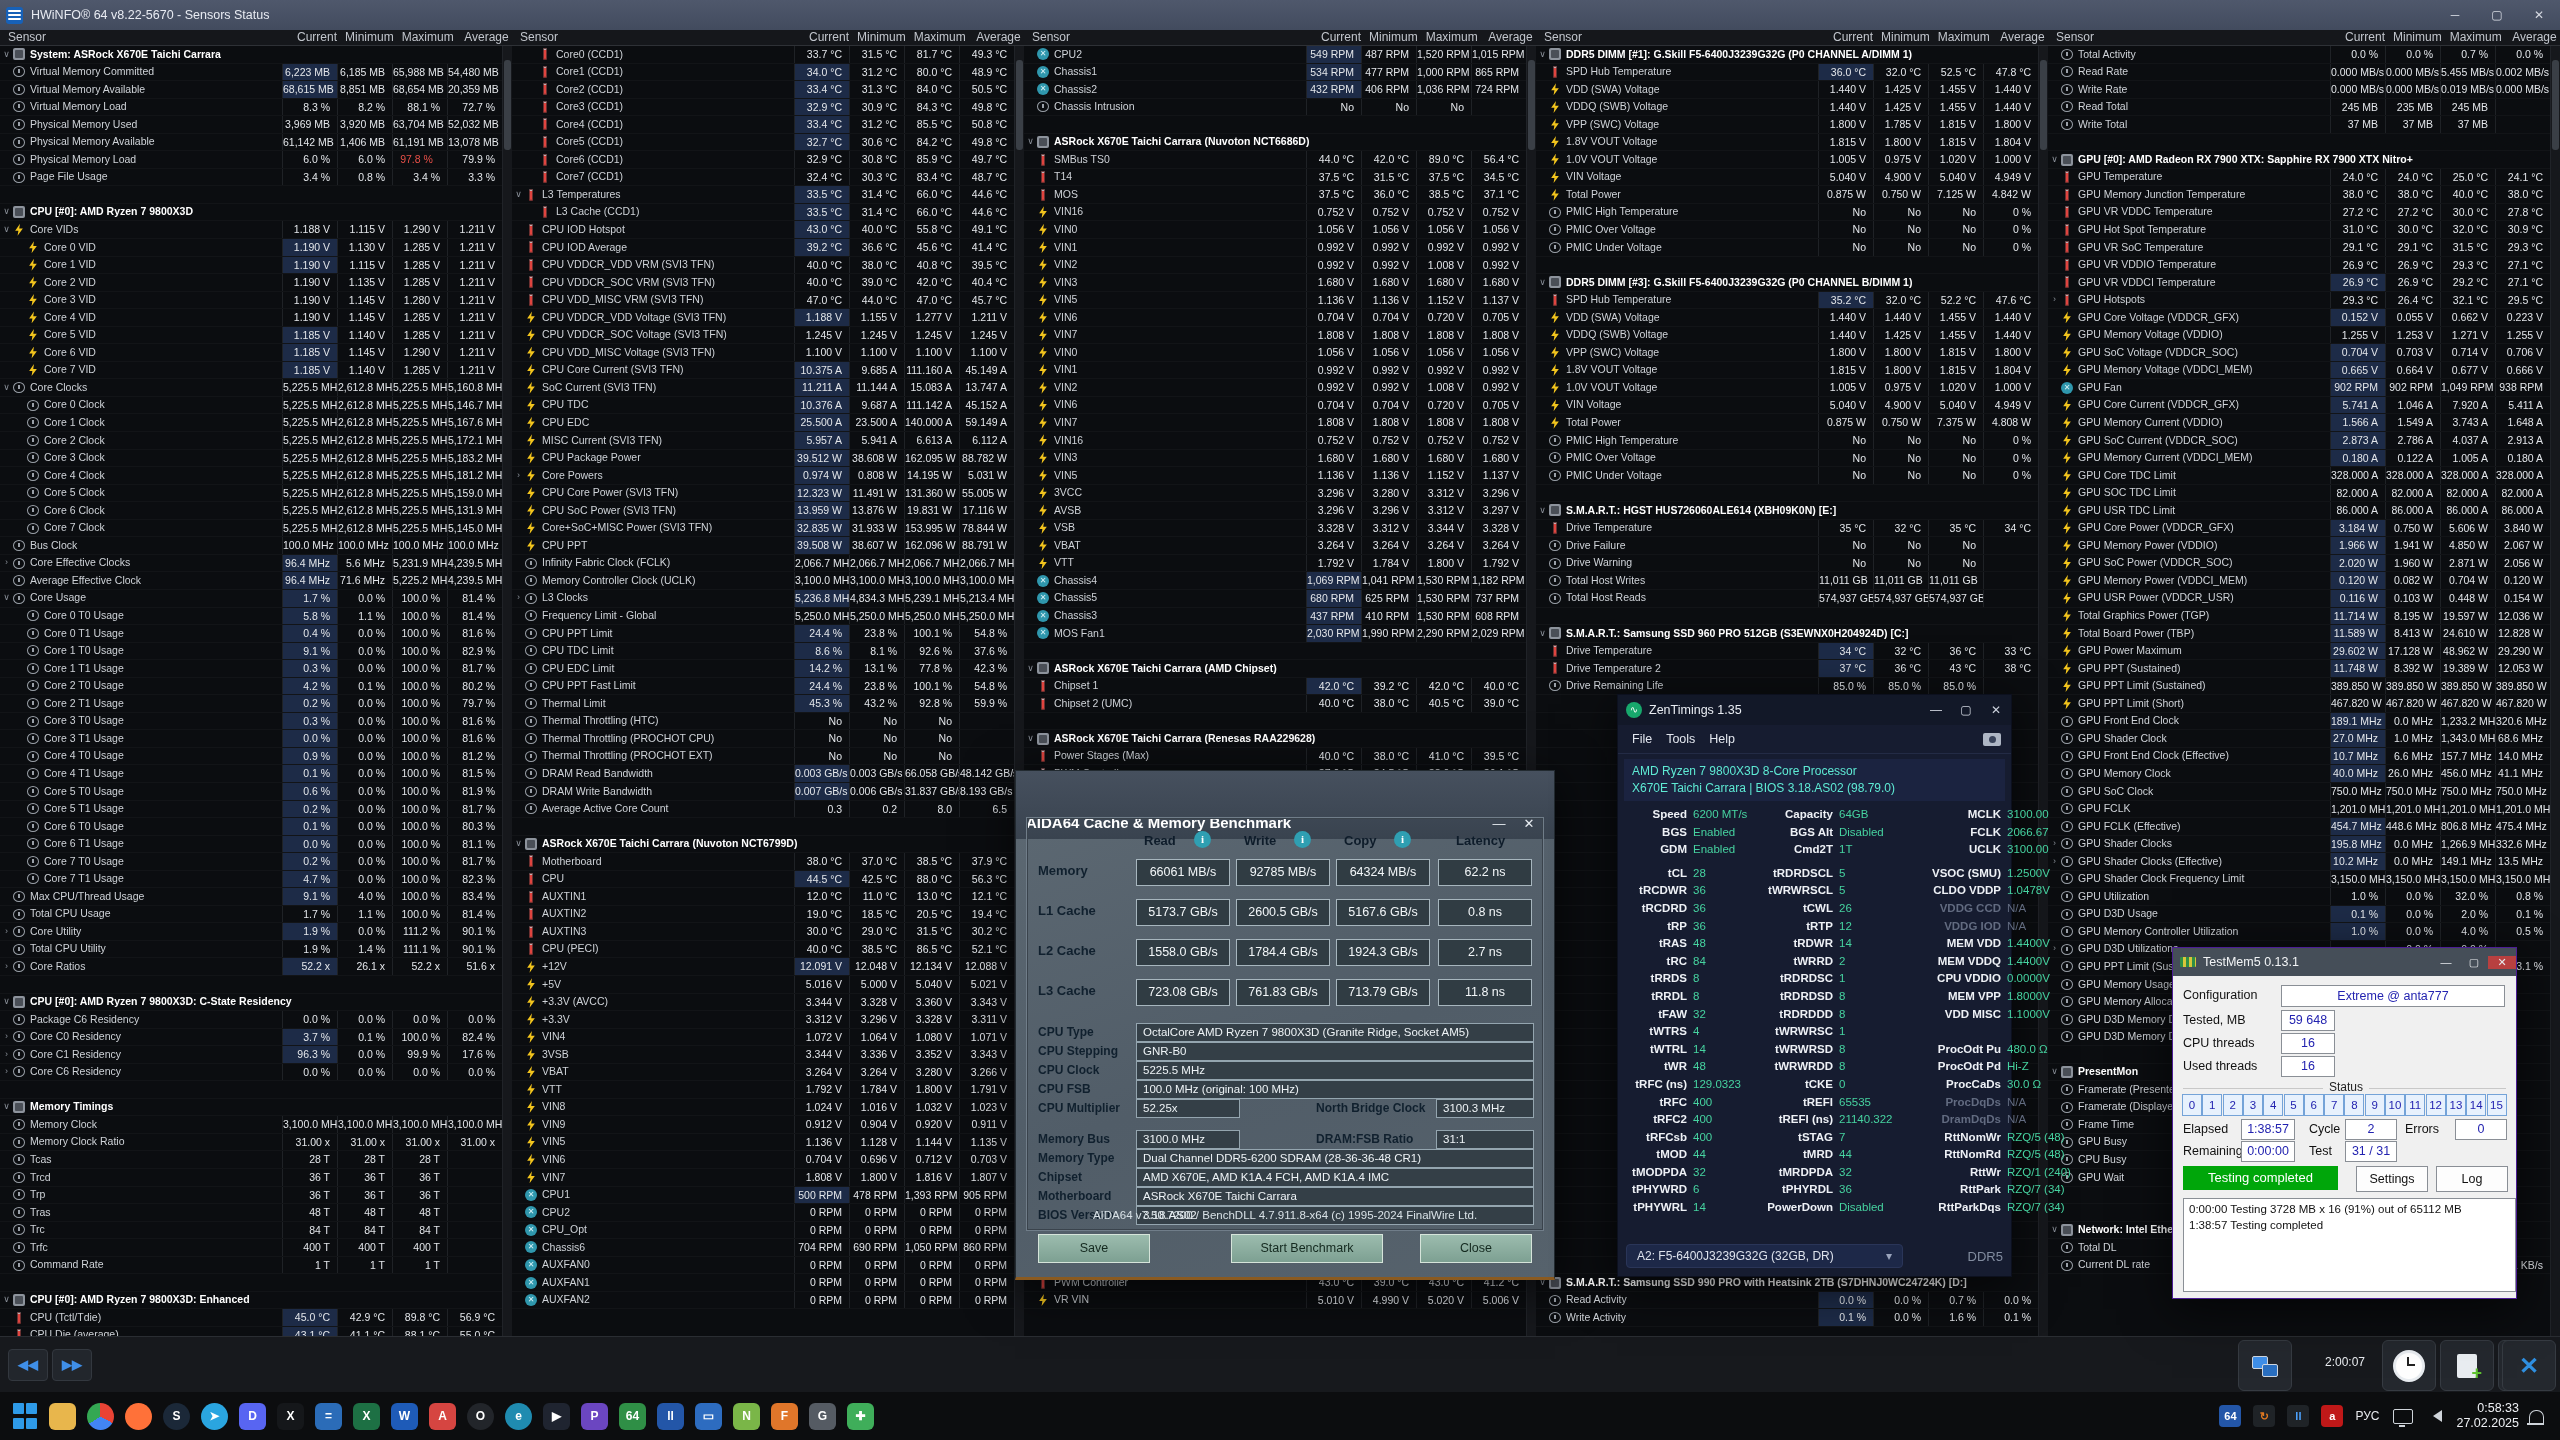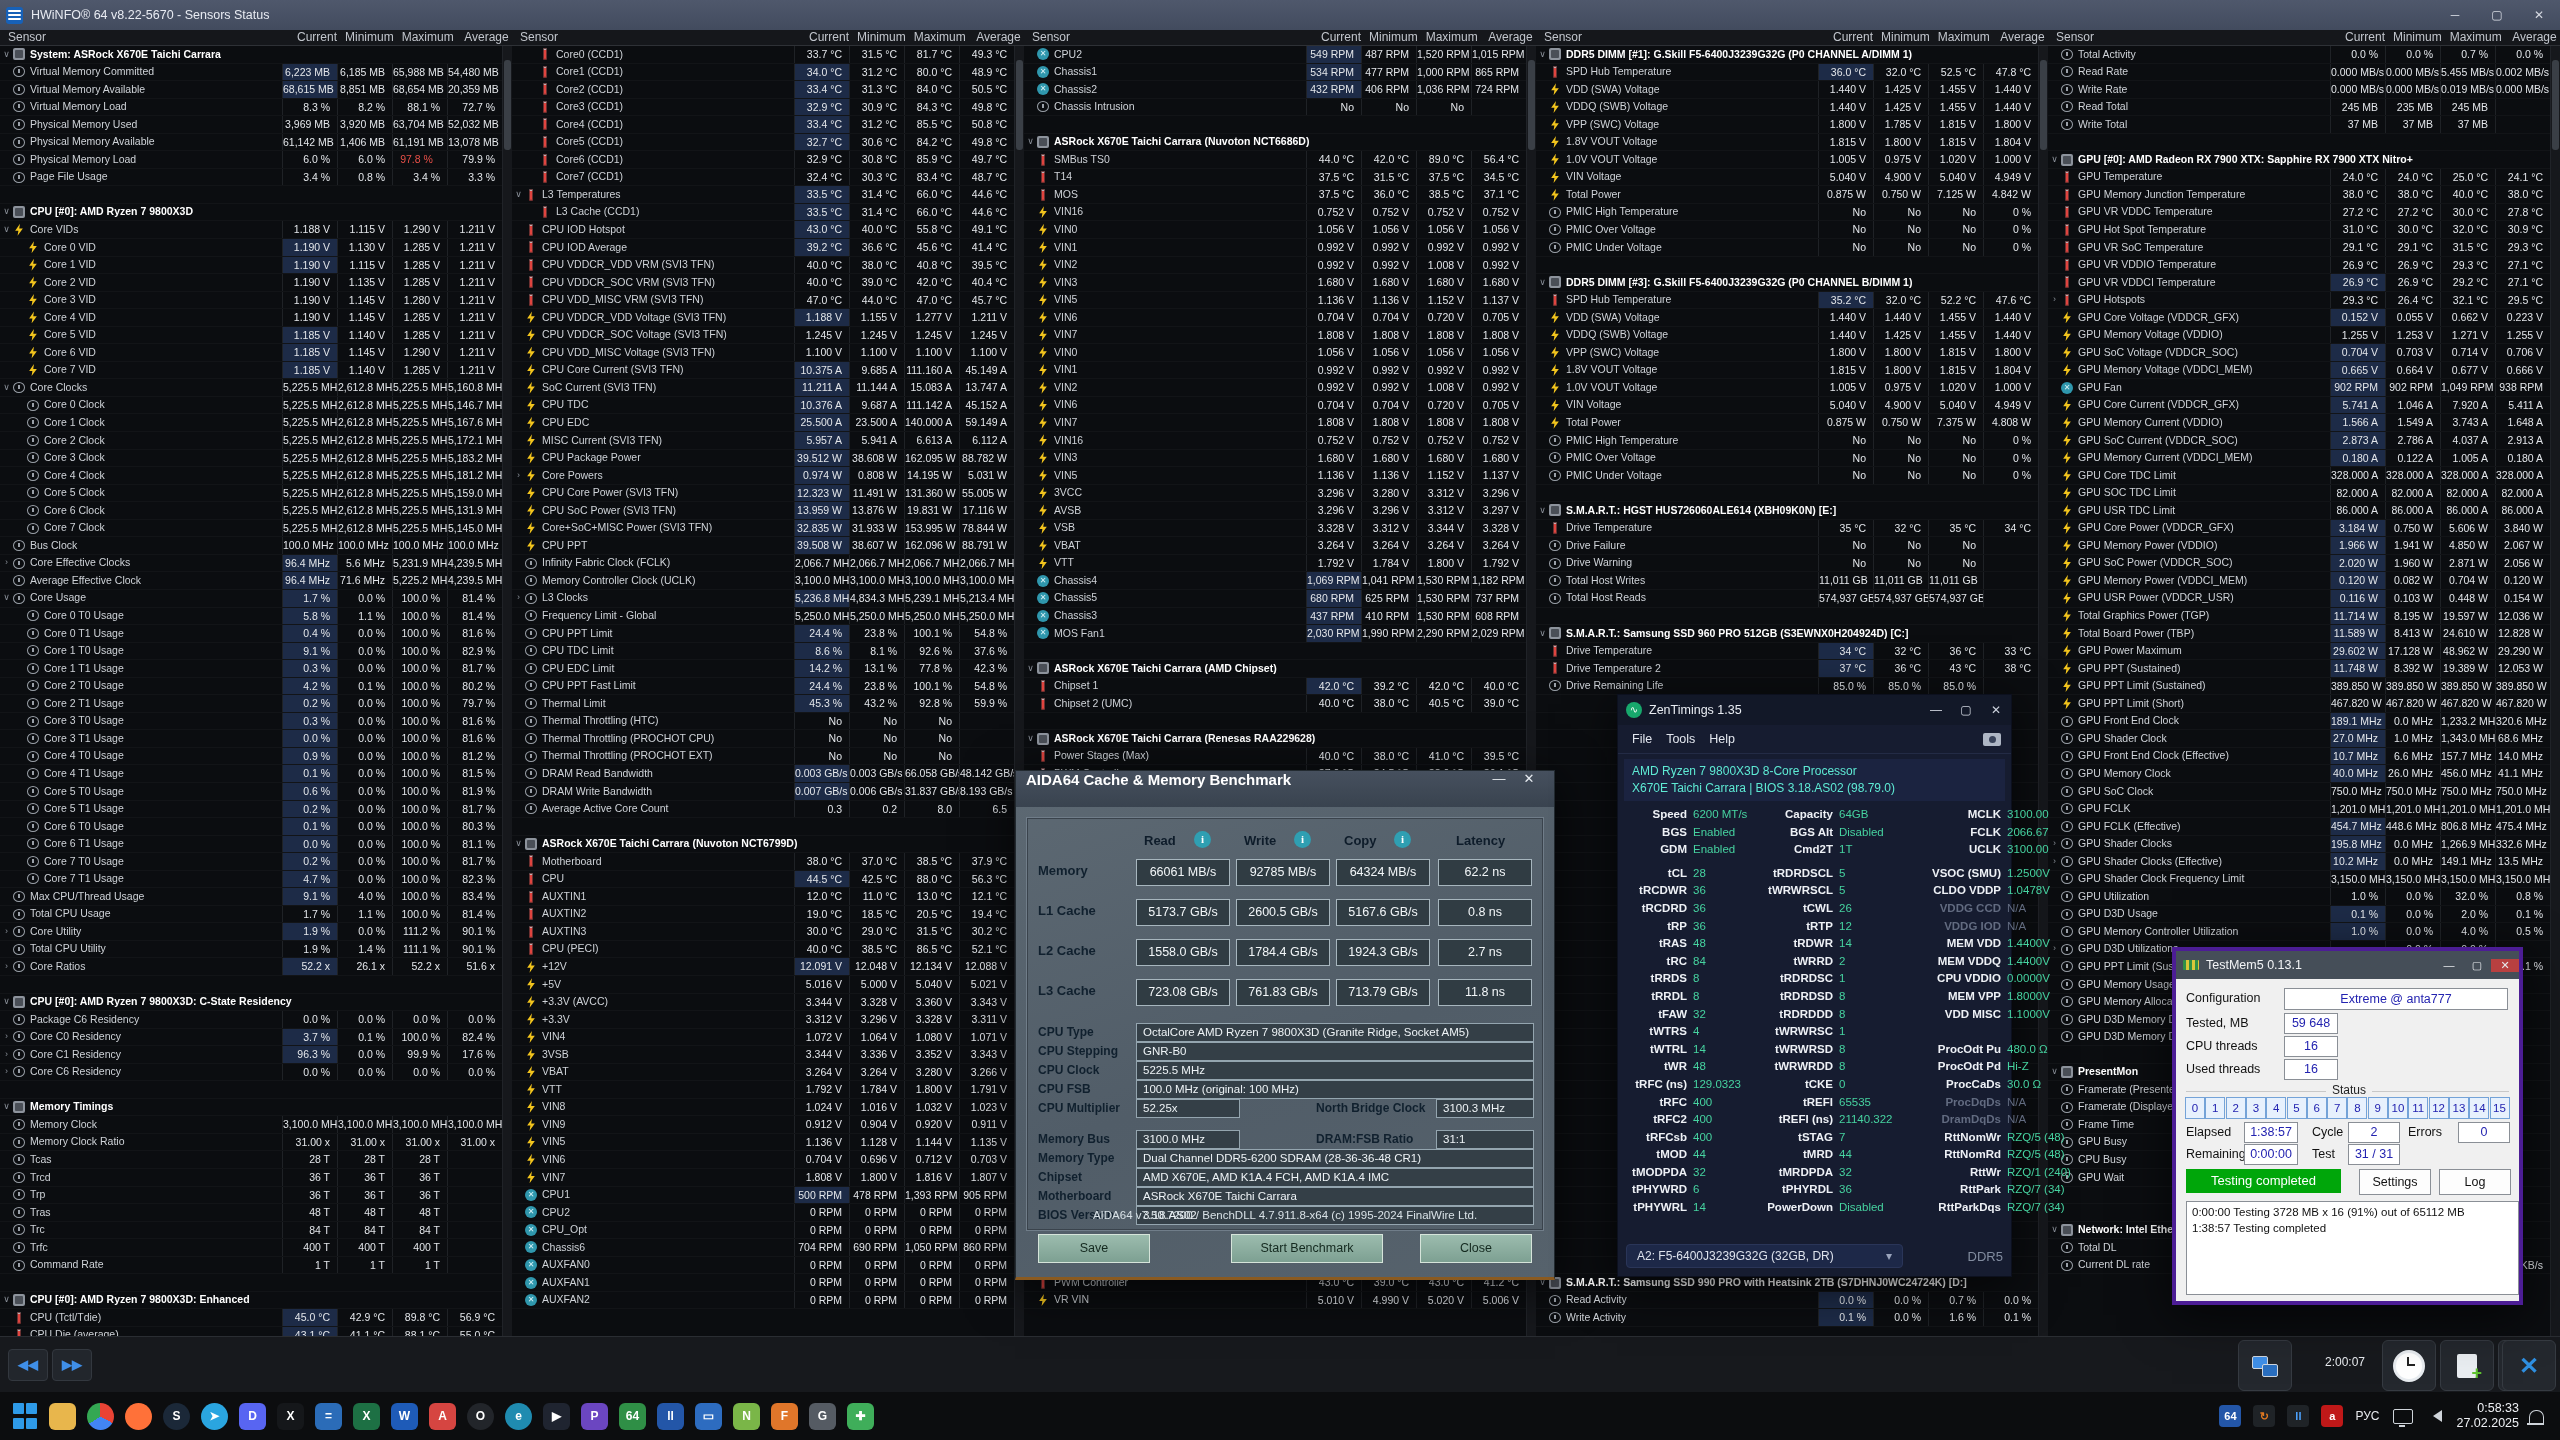--- a/index.html
+++ b/index.html
@@ -41,21 +41,21 @@
   .ic-f::after{content:"✕";position:absolute;left:0;top:-3px;width:12px;text-align:center;font-size:8px;color:#d9f2f7;}
   .ic-chip{background:#8d939c;border-radius:2px;}
   .ic-chip::after{content:"";position:absolute;inset:2px;background:#4a4f57;border-radius:1px;}
   .sbar{position:absolute;top:16px;right:0;width:9px;bottom:0;background:#16181c;border-left:1px solid #202328;}
   .sbar::before{content:"";position:absolute;left:1px;right:1px;top:14px;height:90px;background:#3a3f46;border-radius:3px;}
   
   .win{position:absolute;box-shadow:0 10px 46px rgba(0,0,0,.65);}
   
   #aida{left:1015px;top:770px;width:538px;height:506px;background:linear-gradient(160deg,#5d6973 0%,#515d68 55%,#56626c 100%);
     border:1px solid #222a30;border-bottom:3px solid #8a5a20;}
-  #aida .tbar{height:36px;background:linear-gradient(#46505e,#39434f);display:flex;align-items:flex-start;padding:0 10px;}
+  #aida .tbar{height:52px;background:linear-gradient(#46505e,#39434f);display:flex;align-items:flex-end;padding:8px 10px;}
   #aida .tbar .t{font-size:15px;font-weight:bold;color:#fff;}
   #aida .tbar .wb{margin-left:auto;color:#e8edf2;font-size:13px;width:30px;text-align:center;}
   #aida .tbar .wb+.wb{margin-left:0;}
   #aida .frame{position:absolute;left:10px;top:46px;right:10px;bottom:46px;
     border:1px solid #707d89;box-shadow:0 0 0 1px #3a434c inset;}
   #aida .bh{position:absolute;font-size:13px;color:#10202e;font-weight:bold;}
   #aida .bhead{position:absolute;font-size:13px;color:#0e1c2a;font-weight:bold;}
   #aida .ibox{position:absolute;width:17px;height:17px;border-radius:50%;background:#2f9fb2;color:#fff;
     font-size:11px;font-weight:bold;text-align:center;line-height:17px;font-family:"Liberation Serif",serif;}
   #aida .rbox{position:absolute;width:92px;height:25px;background:#303c43;border:1px solid #a7b6be;
@@ -84,21 +84,21 @@
   #zen td{font-size:11.5px;line-height:17.6px;padding:0 3px;white-space:nowrap;}
   #zen td.l{color:#eef1f6;font-weight:bold;text-align:right;}
   #zen td.v{color:#46d3a0;}
   #zen td.dim{color:#626b80;}
   #zen .ddrow{position:absolute;left:8px;right:8px;bottom:8px;display:flex;align-items:center;}
   #zen .dd{background:#1d2848;border:1px solid #2a3558;border-radius:4px;color:#dde2ec;font-size:12px;
     padding:4px 10px;width:255px;display:flex;}
   #zen .dd .car{margin-left:auto;color:#9aa4bc;}
   #zen .ddr5{margin-left:auto;color:#828c9f;font-size:13px;}
   
-  #tm5{left:2172px;top:947px;width:343px;height:350px;background:#f0f0f0;border:4px solid #4c1d95;}
+  #tm5{left:2172px;top:947px;width:343px;height:350px;background:#f0f0f0;border:1px solid #4c1d95;}
   #tm5 .tbar{height:28px;background:#454e58;display:flex;align-items:center;}
   #tm5 .ram{width:16px;height:10px;margin:0 7px 0 7px;background:repeating-linear-gradient(90deg,#2f8f46 0 3px,#d8c63a 3px 6px);border-radius:1px;}
   #tm5 .t{font-size:12.5px;color:#f2f4f6;}
   #tm5 .wb{margin-left:auto;width:28px;text-align:center;color:#e6e9ec;font-size:11px;}
   #tm5 .wb~.wb{margin-left:0;}
   #tm5 .wb.cls{background:#b84040;}
   #tm5 .lab{position:absolute;font-size:12.5px;color:#111;}
   #tm5 .box{position:absolute;background:#fff;border:1px solid #8a8f96;font-size:12.5px;color:#2323b0;
     text-align:center;overflow:hidden;white-space:nowrap;}
   #tm5 .sep{position:absolute;left:10px;right:10px;height:1px;background:#c8c8c8;}

